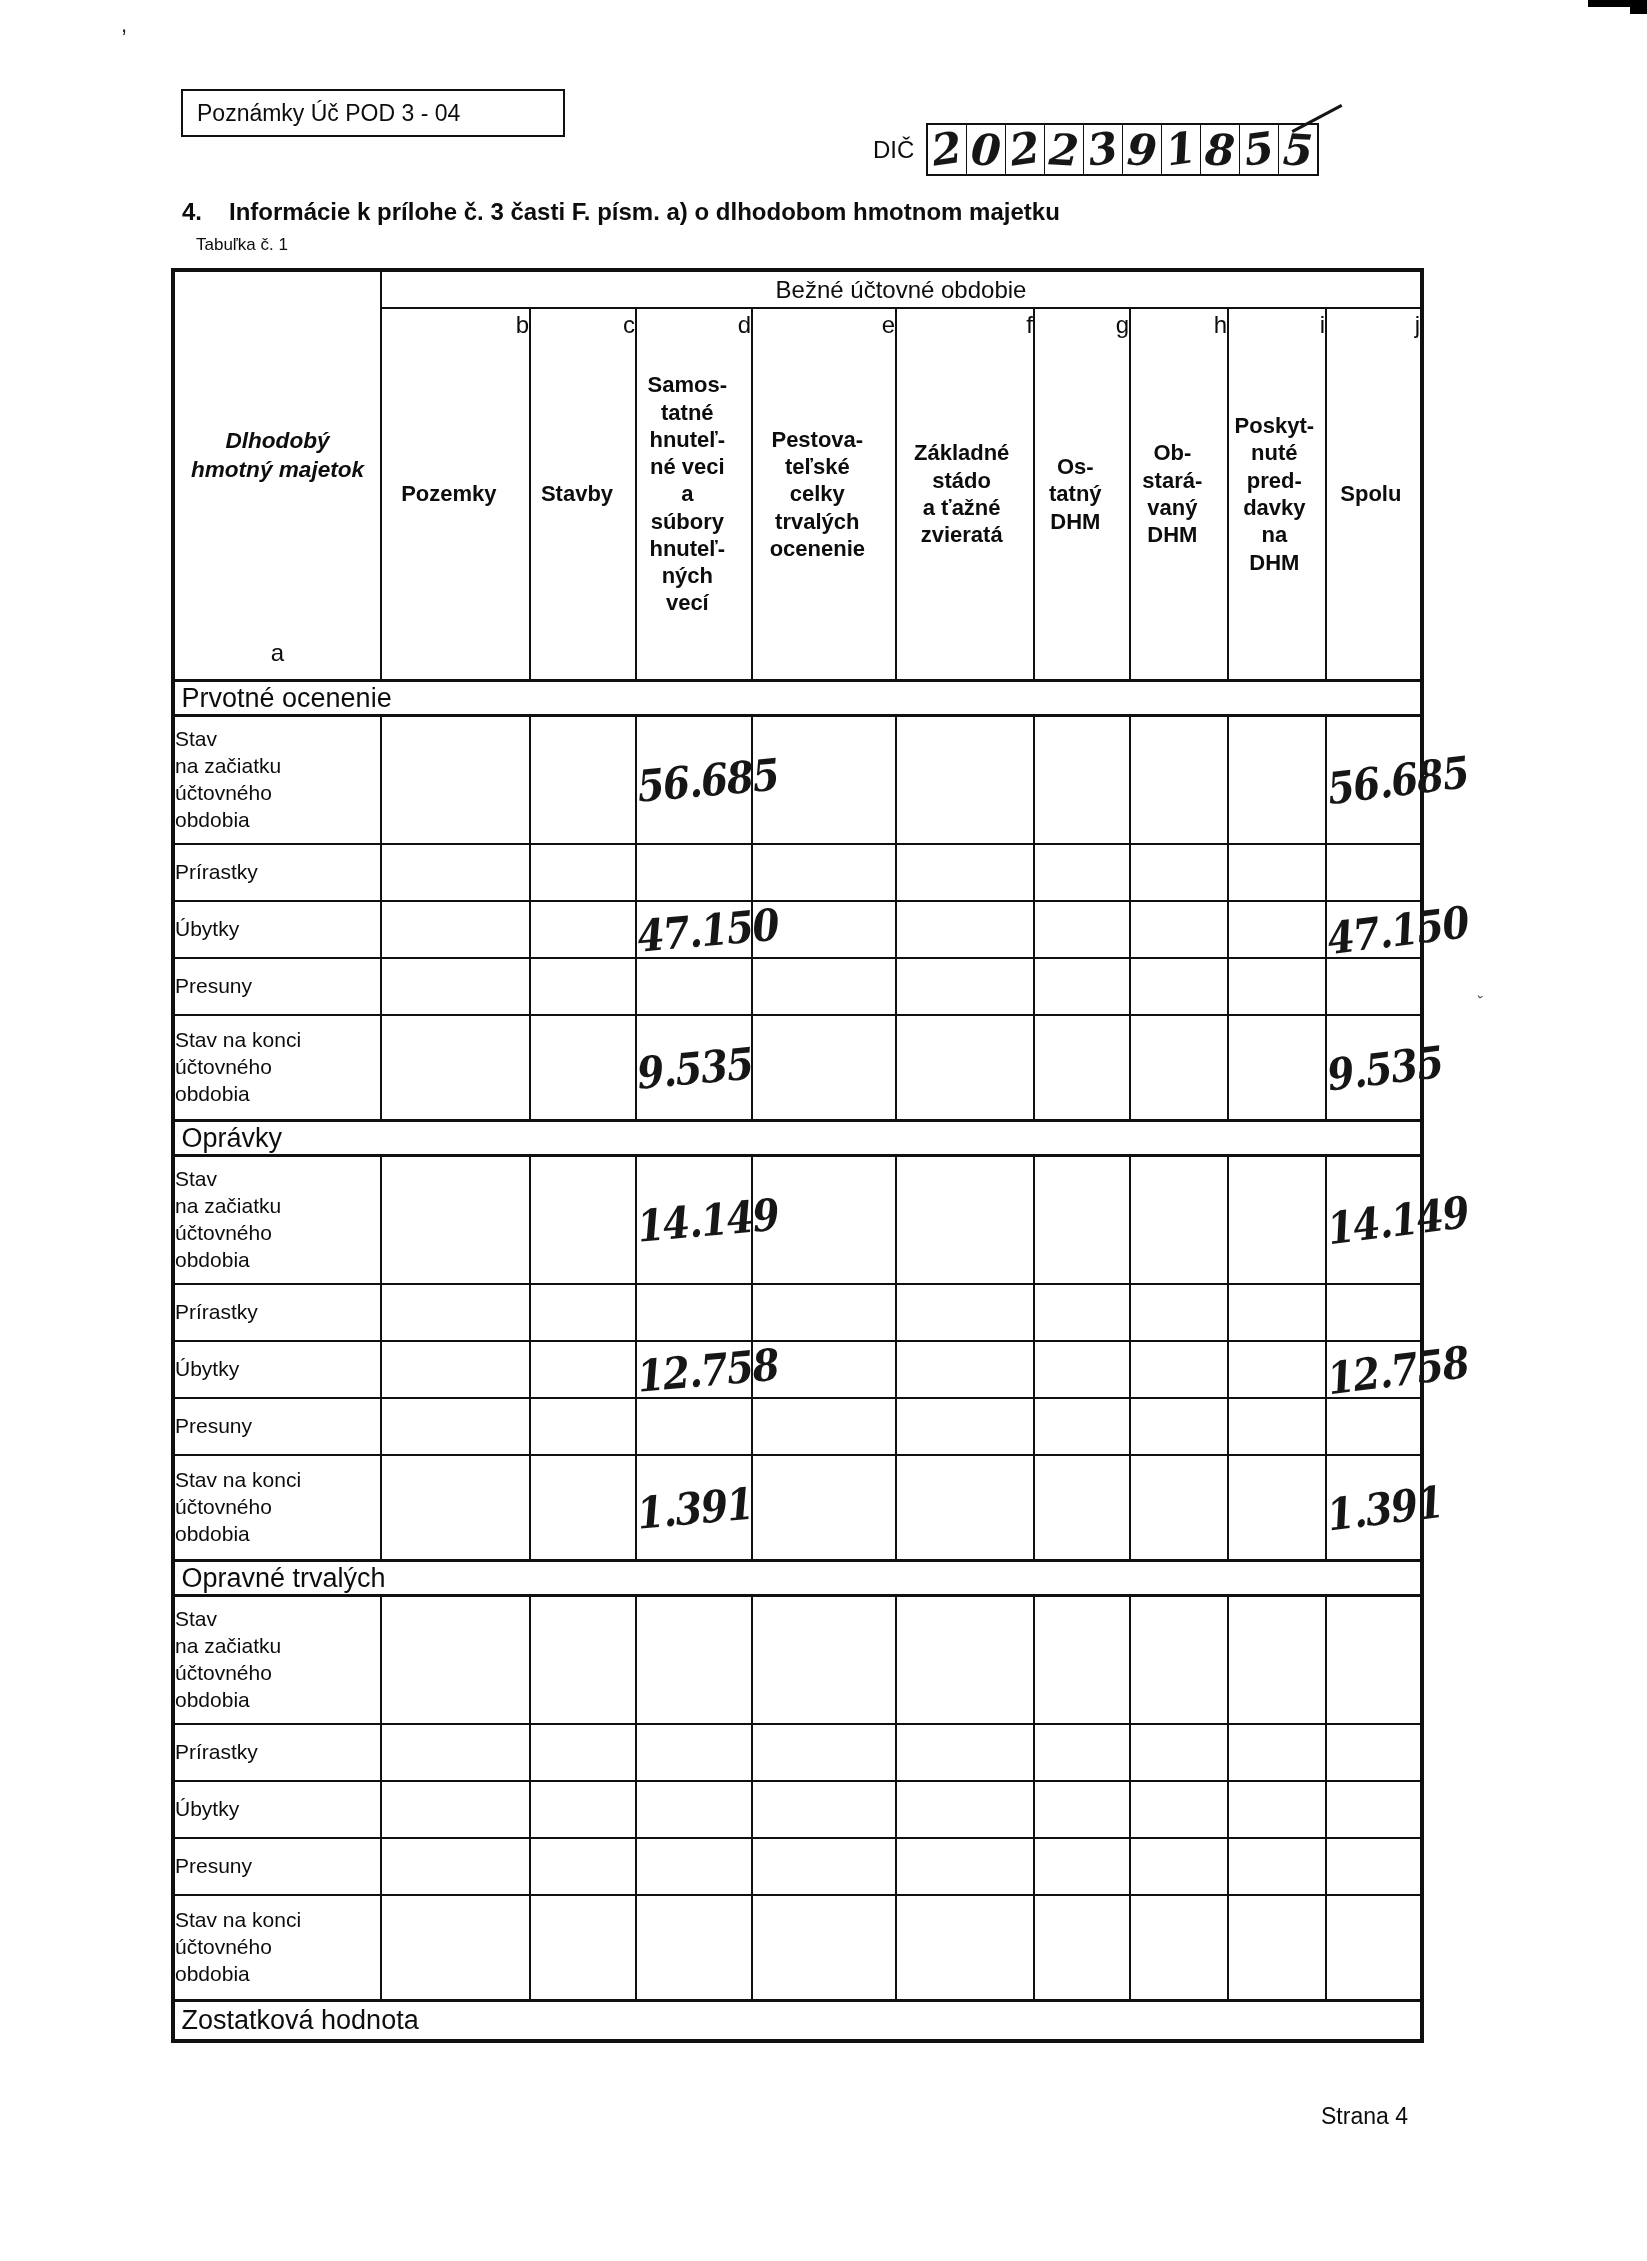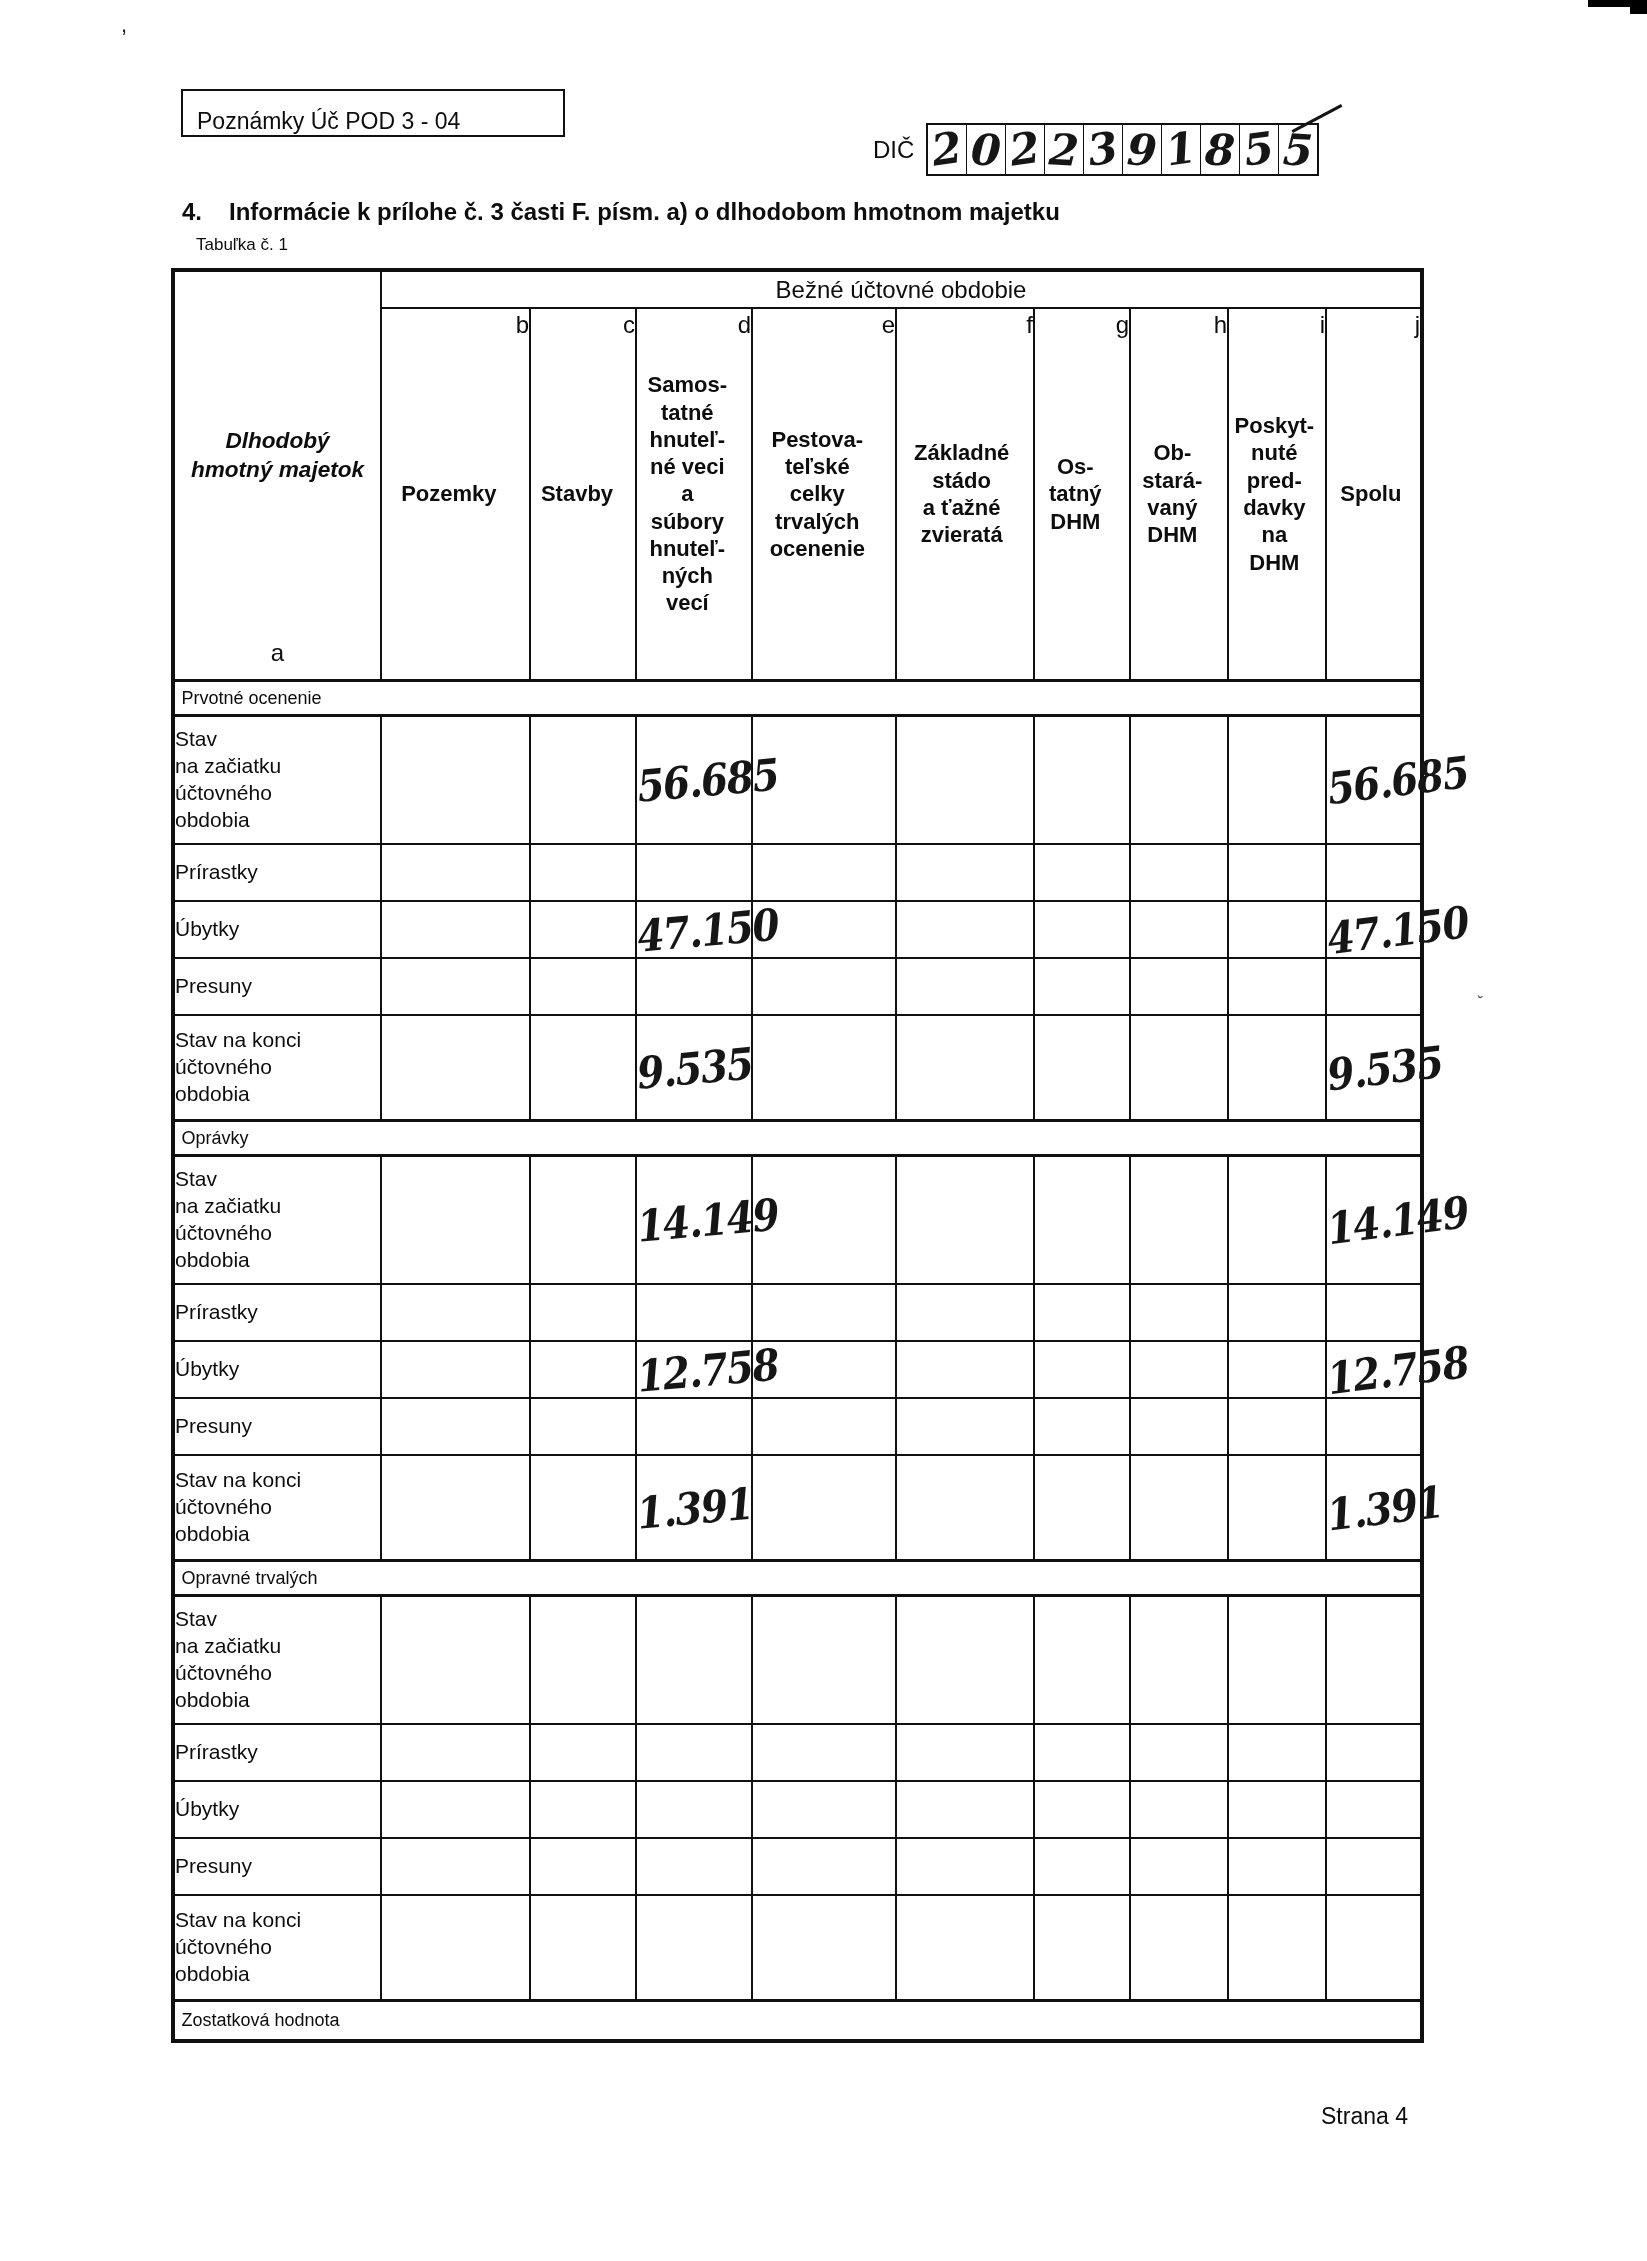--- a/index.html
+++ b/index.html
@@ -15,21 +15,21 @@
   .artifact-strip { position:absolute; left:1588px; top:0; width:59px; height:6.5px; background:#000; }
   .artifact-nub   { position:absolute; left:1630px; top:0; width:17px; height:14px; background:#000; }
   .artifact-comma { position:absolute; left:121px; top:11.6px; font-size:22px; color:#222; }
   .artifact-tick  { position:absolute; left:1476px; top:993px; font-size:17px; color:#555; transform:rotate(12deg); }
 
   
   .form-id-box {
     position:absolute; left:181px; top:89px;
     width:384px; height:48px;
     border:2.6px solid #101010;
-    display:flex; align-items:flex-end;
+    display:flex; align-items:center;
     padding-left:14px; box-sizing:border-box;
     font-size:23px;
   }
 
   
   .dic-field { position:absolute; left:873px; top:87px; display:flex; align-items:center;margin-top:36px; }
   .dic-label { font-size:24px; margin-right:11.6px; }
   .dic-boxes { display:flex; border:2.6px solid #101010; height:49px; box-sizing:content-box; }
   .dic-cell  { position:relative; width:38px; border-right:1.9px solid #101010;
                display:flex; align-items:center; justify-content:center; overflow:visible; }
@@ -71,21 +71,21 @@
              text-align:center; white-space:pre-line;
              font-weight:bold; font-size:22.6px; line-height:1.25;font-style:italic; }
   .colwrap { height:366px; display:flex; flex-direction:row; }
   .colhead { flex:1; display:flex; align-items:center; justify-content:center;
              text-align:center; white-space:pre-line;
              font-weight:bold; font-size:22px; line-height:1.24; }
   .col-letter { height:40px; display:flex; align-items:flex-start; justify-content:center;
                 font-size:24px; font-weight:normal; }
 
   tr.section-bar td { height:32px; border-top-width:3.9px; border-bottom-width:3.9px;
-                      font-size:18px; font-weight:normal; padding-left:6.5px; }
+                      font-size:27px; font-weight:normal; padding-left:6.5px; }
   tr.footer-bar td  { height:37px; }
 
   td.rowlabel { white-space:pre-line; font-weight:normal; font-size:21px;
                 line-height:1.28; padding:3.9px 2.6px 3.9px 6.5px; }
   tr.h4 td { height:126px; }
   tr.h3 td { height:103px; }
   tr.h1 td { height:55px;  }
 
   td.cell { text-align:center; position:relative; }
   td.cell .val { font-size:39px; letter-spacing:-1.3px; transform:rotate(-5deg) scaleY(1.12); }

